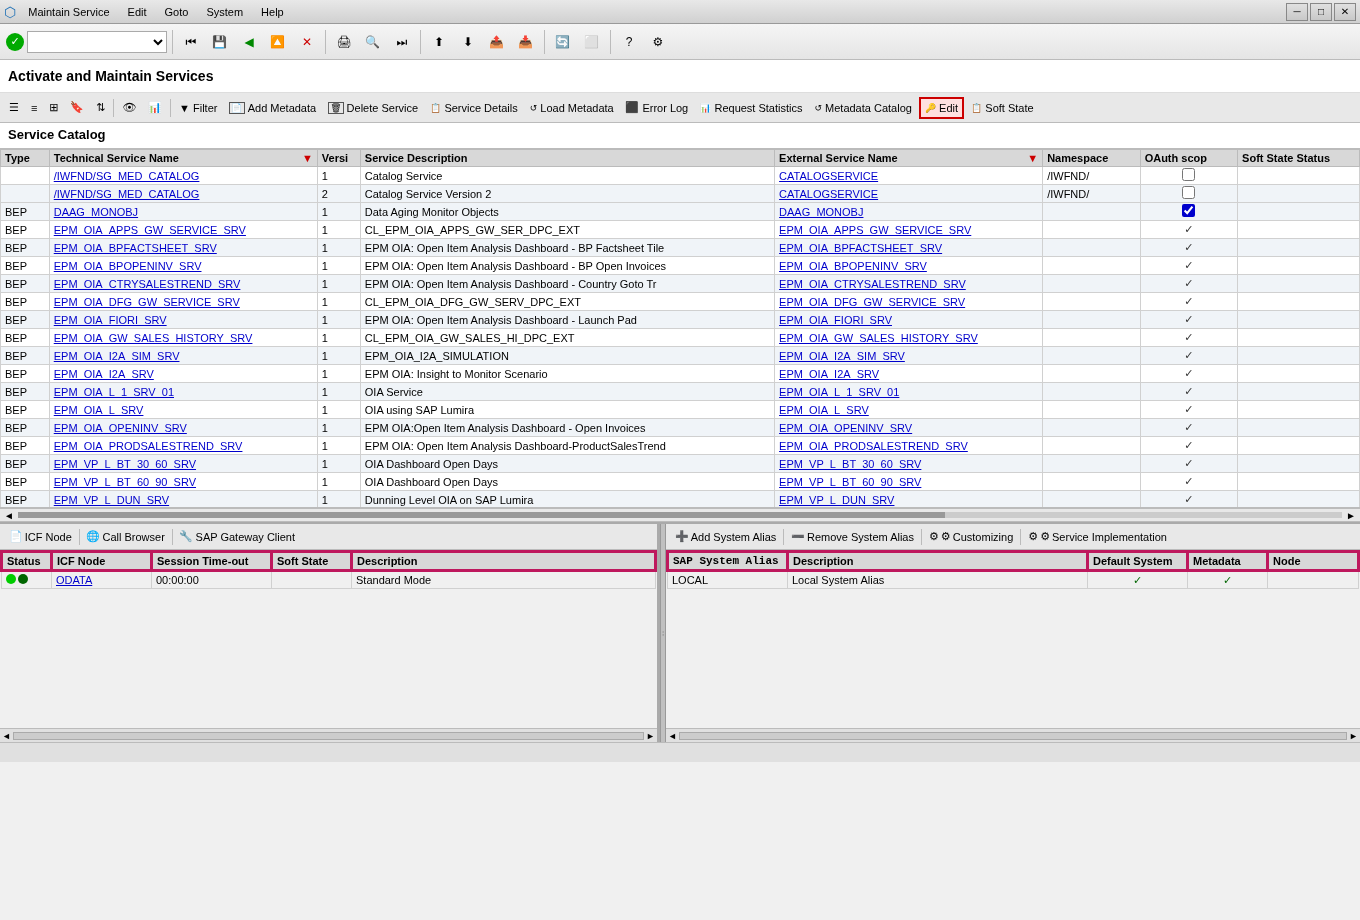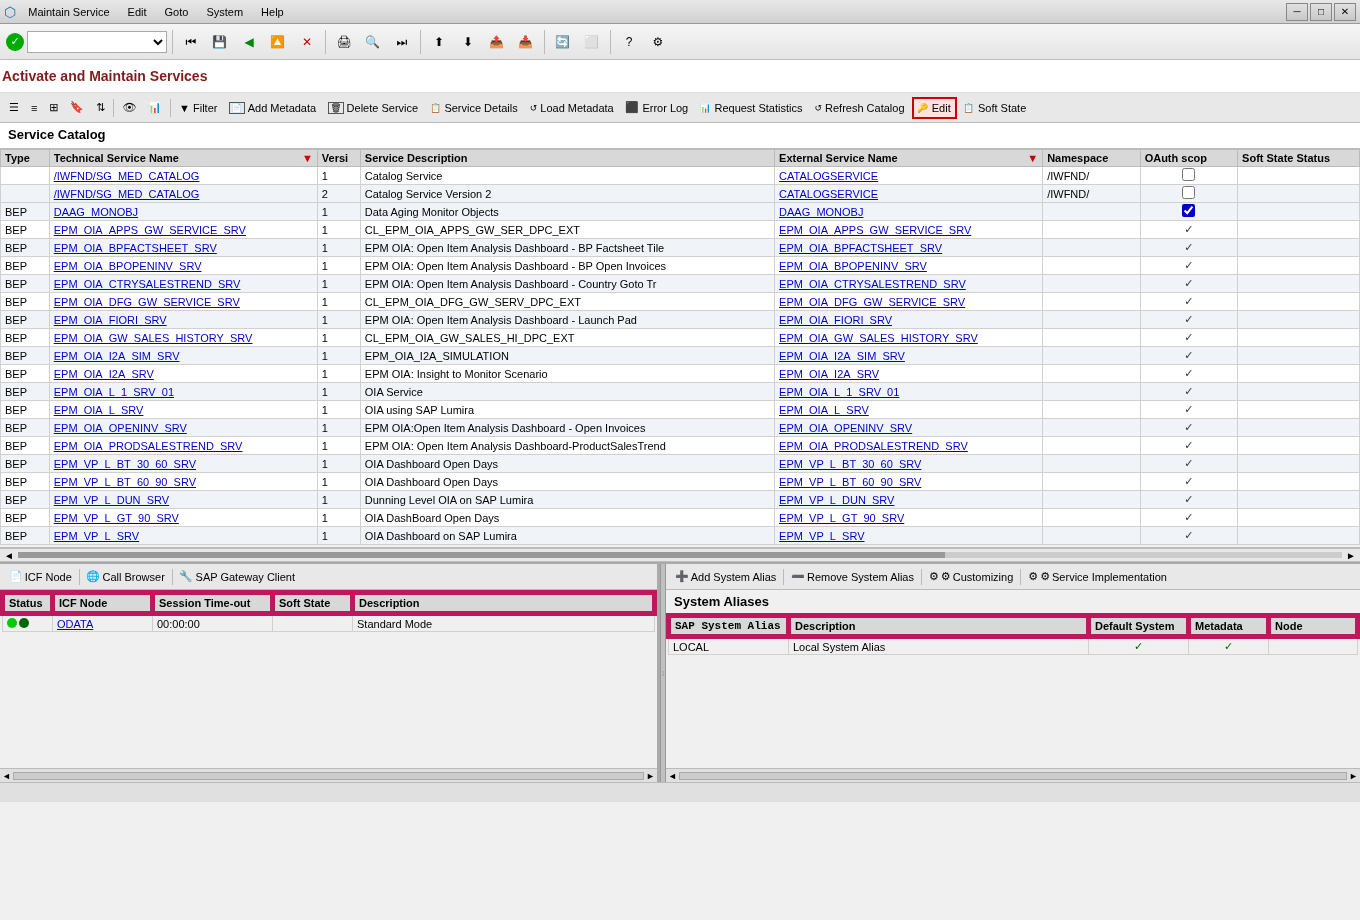--- a/index.html
+++ b/index.html
@@ -46,24 +46,24 @@
       width: 140px;
       border: 1px solid #aaa;
       background: white;
       font-size: 11px;
     }
     .tb-sep { width: 1px; height: 24px; background: #bbb; margin: 0 2px; }
 
     
     .app-header {
       background: white;
-      padding: 8px 2px;
+      padding: 8px 8px;
       font-size: 14px;
       font-weight: bold;
-      color: #7f1d1d;
+      color: #000000;
       border-bottom: 1px solid #ddd;
     }
 
     
     .action-toolbar {
       background: #e8e8e8;
       border-bottom: 1px solid #bbb;
       display: flex;
       align-items: center;
       padding: 2px 4px;
@@ -191,21 +191,21 @@
       flex: 1;
       overflow: auto;
     }
     .pane-table {
       width: 100%;
       border-collapse: collapse;
       font-size: 11px;
     }
     .pane-table th {
       background: #d8d8d8;
-      border: 5px solid #be185d;
+      border: 3px solid #be185d;
       padding: 2px 4px;
       text-align: left;
       font-weight: bold;
     }
     .pane-table td {
       border: 1px solid #d0d0d0;
       padding: 1px 4px;
       height: 18px;
     }
     .pane-table tr:nth-child(even) { background: #f0f4f8; }
@@ -327,37 +327,37 @@
   <button class="act-btn">
       <span style="color:#cc0000;">⬛</span> 
       <span>Error Log</span>
     </button>
   <button class="act-btn">
       <span style="font-size:9px;">📊</span> 
       <span>Request Statistics</span>
     </button>
   <button class="act-btn">
       <span style="font-size:9px;">↺</span> 
-      <span>Refresh Catalog</span>
+      <span>Metadata Catalog</span>
     </button>
   <button class="act-btn active-btn">
       <span style="font-size:9px;">🔑</span> 
       <span>Edit</span>
     </button>
   <button class="act-btn">
       <span style="font-size:9px;">📋</span> 
       <span>Soft State</span>
     </button>
 </div>
 
 <div class="main-content">
   <div class="section-title">Service Catalog</div>
 </div>
 
-<div class="table-container" style="height: 400px; margin: 0; border-left: none; border-right: none;">
+<div class="table-container" style="height: 360px; margin: 0; border-left: none; border-right: none;">
   <table class="data-table">
     <thead>
       <tr>
         <th style="width:40px;">Type</th>
         <th style="width:220px;">
           <span>Technical Service Name</span>
           <span style="color:#cc0000; float:right;">▼</span>
         </th>
         <th style="width:35px;">Versi</th>
         <th style="width:340px;">Service Description</th>
@@ -665,21 +665,20 @@
           <span>⚙</span>
         <span>Customizing</span>
       </button>
       <div class="pane-sep"></div>
       <button class="pane-btn">
         <span>⚙</span>
           <span>⚙</span>
         <span>Service Implementation</span>
       </button>
     </div>
-    <div class="pane-title">System Aliases</div>
     <div class="pane-table-container">
       <table class="pane-table">
         <thead>
           <tr>
             <th style="width:120px;font-family:Liberation Mono, monospace;">SAP System Alias</th>
             <th style="width:300px;">Description</th>
             <th style="width:100px;">Default System</th>
             <th style="width:80px;">Metadata</th>
             <th>Node</th>
           </tr>

